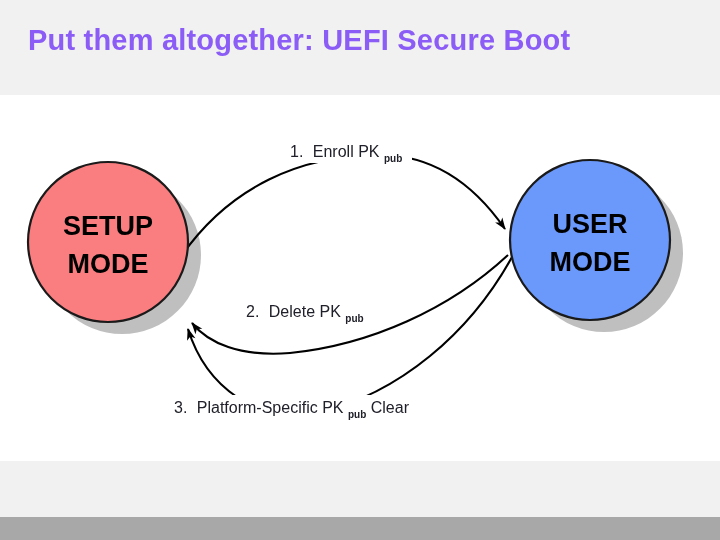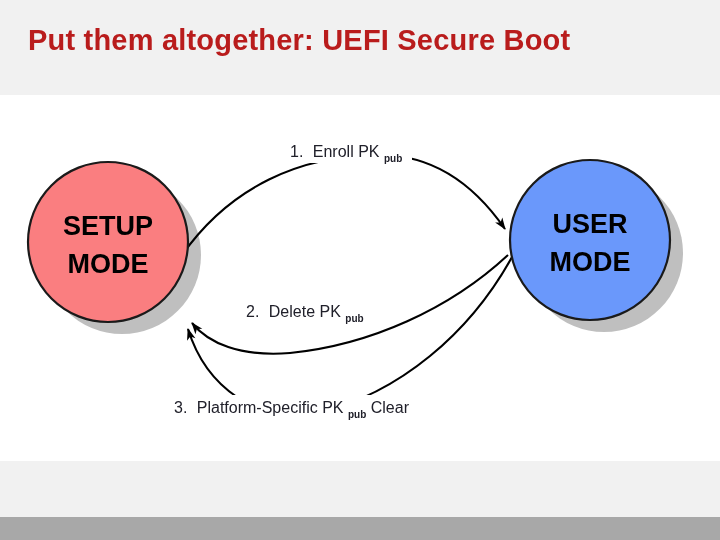--- a/index.html
+++ b/index.html
@@ -27,21 +27,21 @@
     left: 0; top: 0;
     width: 720px;
     height: 95px;
     background: #f1f1f1;
   }
   .slide-title {
     position: absolute;
     left: 28px;
     top: 22px;
     width: 640px;
-    color: #b91c1c;
+    color: #8b5cf6;
     font-family: "Liberation Sans", sans-serif;
     font-weight: bold;
     font-size: 29px;
     line-height: 36px;
     letter-spacing: 0.2px;
     white-space: pre-wrap;
   }
   
   .content-area {
     position: absolute;

